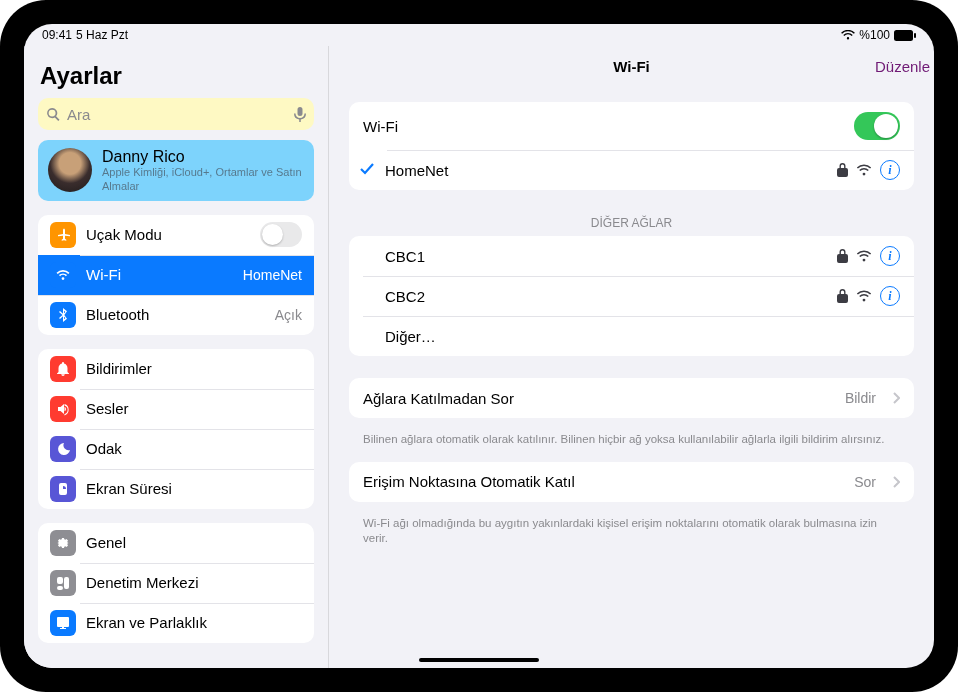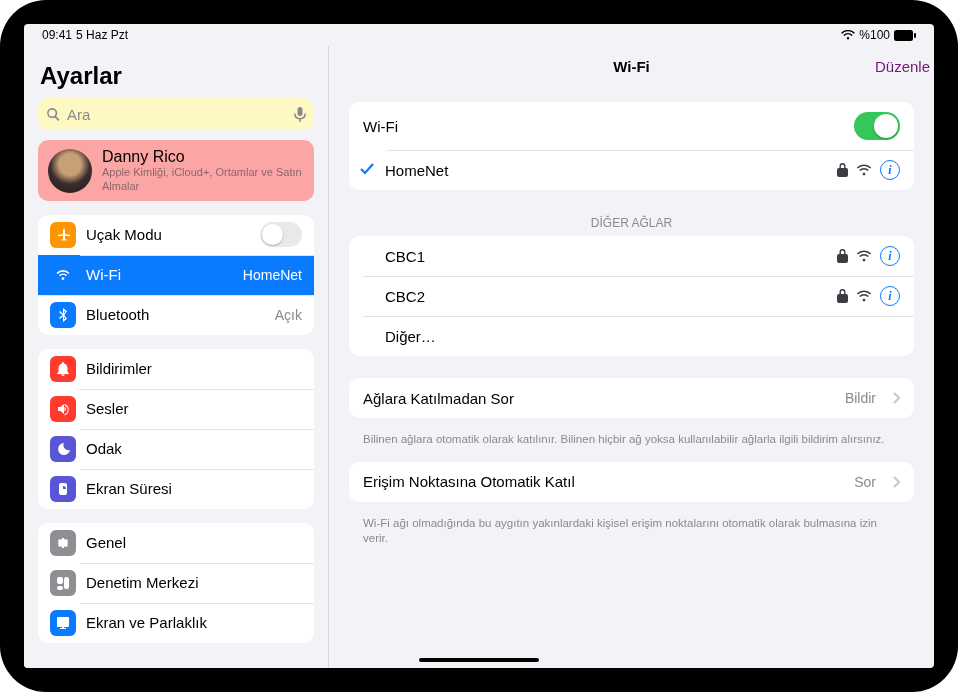--- a/index.html
+++ b/index.html
@@ -12,21 +12,21 @@
   .device {
     width: 958px; height: 692px;
     background: #000;
     border-radius: 46px;
     padding: 24px;
     position: relative;
   }
   .screen {
     width: 100%; height: 100%;
     background: #f2f2f7;
-    border-radius: 4px;
+    border-radius: 28px;
     overflow: hidden;
     display: flex; flex-direction: column;
     position: relative;
   }
   .status-bar {
     height: 22px;
     display: flex; justify-content: space-between; align-items: center;
     padding: 0 18px; font-size: 12px; font-weight: 500;
     color: #000;
   }
@@ -46,22 +46,22 @@
   .search {
     margin: 4px 14px 10px 14px;
     background:#fef9c3; border-radius:10px;
     height:32px; display:flex; align-items:center;
     padding:0 8px; color:#8a8a8e; font-size:15px;
   }
   .search .mag { margin-right:6px; }
   .search .mic { margin-left:auto; }
   .card {
     margin: 0 14px 14px 14px;
-    background:#fca5a5; border-radius:10px;
-    display:flex; align-items:flex-end;
+    background:#7dd3fc; border-radius:10px;
+    display:flex; align-items:center;
     padding:8px 10px;
     gap:10px;
   }
   .avatar {
     width:44px; height:44px; border-radius:50%;
     background: radial-gradient(circle at 50% 35%, #c8a078 0 30%, #3a2d2d 55%, #1e1a1a 100%);
     flex-shrink:0;
   }
   .user-name { font-size:16px; font-weight:500; line-height:1.15;}
   .user-sub { font-size:11px; color:#3c3c43; opacity:.6; line-height:1.2;}

